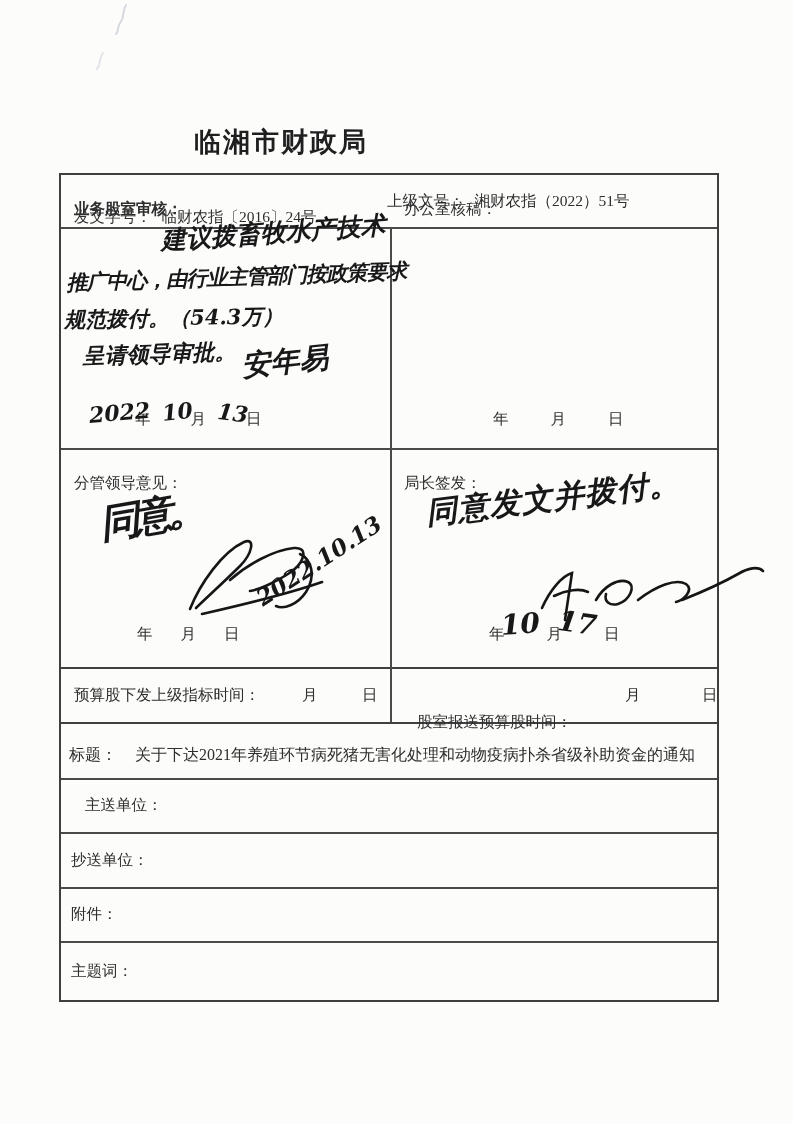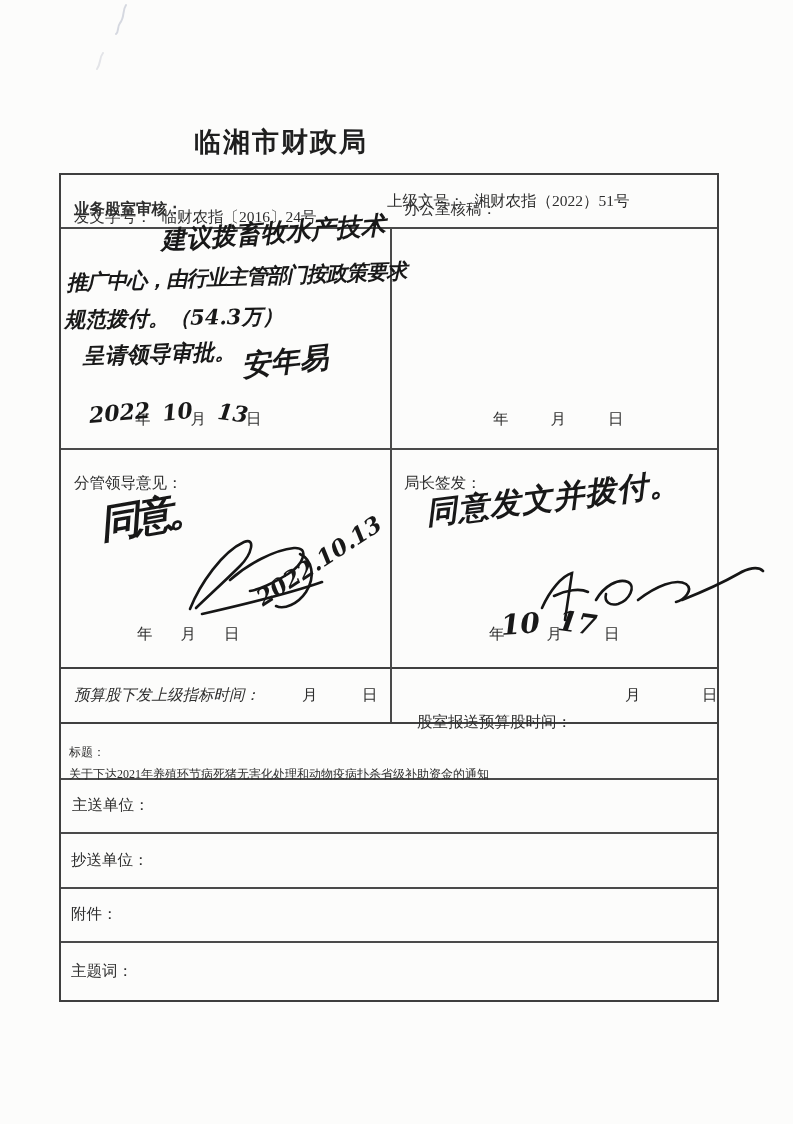--- a/index.html
+++ b/index.html
@@ -83,33 +83,33 @@
       <span>年</span>
       <span>月</span>
       <span>日</span>
     </div>
     <div class="dateline" style="left:428px;top:449px;gap:42px;">
       <span>年</span>
       <span>月</span>
       <span>日</span>
     </div>
 
-    <div class="lbl" style="left:13px;top:511px;font-style:italic;">预算股下发上级指标时间：</div>
+    <div class="lbl" style="left:13px;top:511px;">预算股下发上级指标时间：</div>
     <div class="lbl" style="left:241px;top:511px;">月</div>
     <div class="lbl" style="left:301px;top:511px;">日</div>
     <div class="lbl" style="left:356px;top:538px;">股室报送预算股时间：</div>
     <div class="lbl" style="left:564px;top:511px;">月</div>
     <div class="lbl" style="left:641px;top:511px;">日</div>
 
-    <div class="lbl pair" style="left:8px;top:570px;gap:8px;font-size:12px;flex-direction:column;">
+    <div class="lbl pair" style="left:8px;top:570px;gap:18px;font-size:16px;">
       <span>标题：</span>
       <span>关于下达2021年养殖环节病死猪无害化处理和动物疫病扑杀省级补助资金的通知</span>
     </div>
 
-    <div class="lbl" style="left:11px;top:621px;">主送单位：</div>
+    <div class="lbl" style="left:24px;top:621px;">主送单位：</div>
     <div class="lbl" style="left:10px;top:676px;text-align:right;">抄送单位：</div>
     <div class="lbl" style="left:10px;top:730px;">附件：</div>
     <div class="lbl" style="left:10px;top:787px;">主题词：</div>
   </div>
 
   <div>
     <span class="hand" style="left:160px;top:228px;font-size:25px;transform:rotate(-4deg);">建议拨畜牧水产技术</span>
     <span class="hand" style="left:66px;top:272px;font-size:21px;letter-spacing:-1px;transform:rotate(-2deg);">推广中心，由行业主管部门按政策要求</span>
     <span class="hand" style="left:64px;top:309px;font-size:21px;transform:rotate(-1deg);">规范拨付。（54.3万）</span>
     <span class="hand" style="left:82px;top:345px;font-size:22px;transform:rotate(-2deg);">呈请领导审批。</span>

